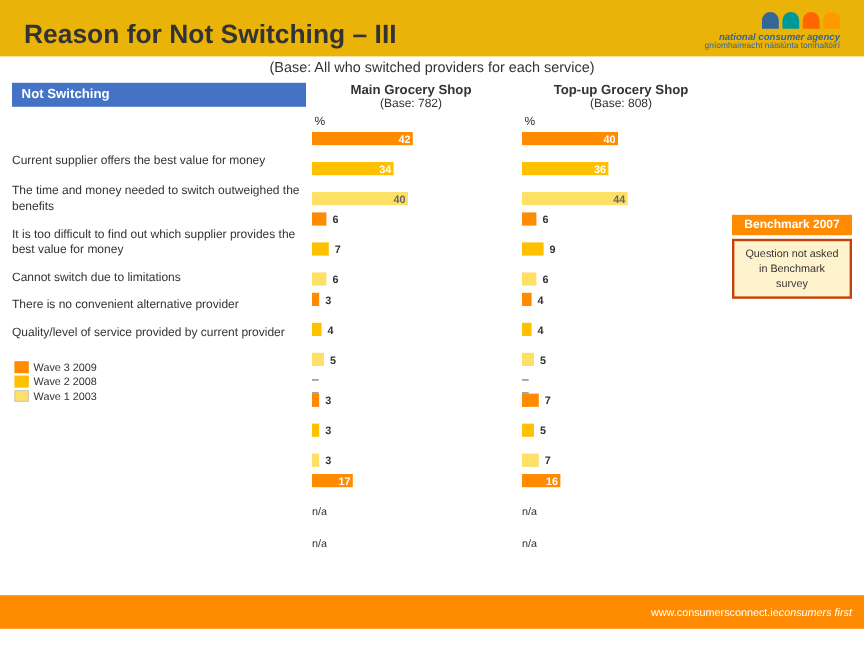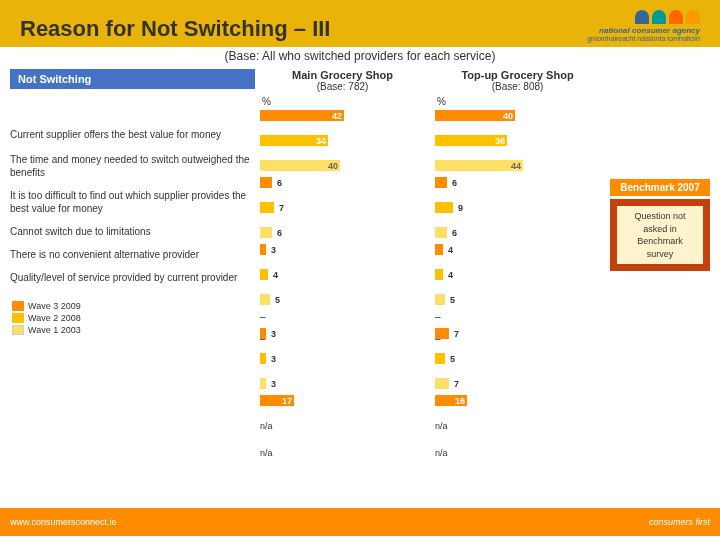--- a/index.html
+++ b/index.html
@@ -204,42 +204,42 @@
       background: #FF8C00;
       color: #fff;
       font-size: 10px;
       font-weight: bold;
       padding: 3px 6px;
       margin-bottom: 3px;
       text-align: center;
     }
     .benchmark-note {
       background: #FFF3CD;
-      border: 7px solid #c2410c;
+      border: 2px solid #c2410c;
       font-size: 9px;
       color: #333;
       padding: 4px 6px;
       text-align: center;
       line-height: 1.4;
     }
     .benchmark-area {
       width: 100px;
       flex-shrink: 0;
     }
 
     .footer-bar {
       position: absolute;
-      bottom: 4px;
+      bottom: 16px;
       left: 0;
       right: 0;
       background: #FF8C00;
       height: 22px;
       display: flex;
       align-items: center;
-      justify-content: space-between;
+      justify-content: flex-end;
       padding: 14px 10px;
     }
     .footer-text {
       font-size: 9px;
       color: #fff;
     }
     .footer-right {
       font-size: 9px;
       color: #fff;
       font-style: italic;

